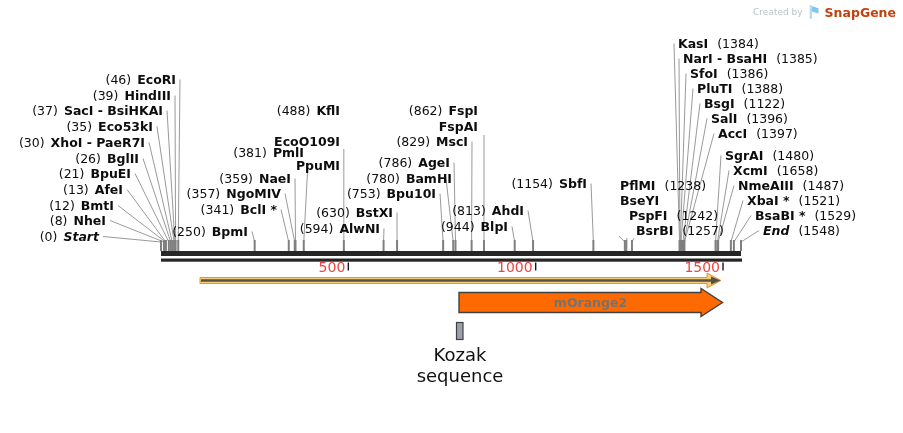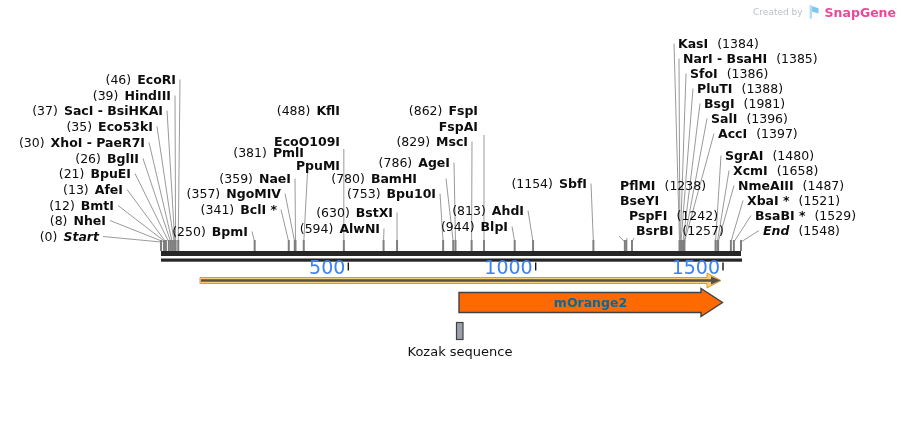--- a/index.html
+++ b/index.html
@@ -8,30 +8,30 @@
   #map-svg{position:absolute;left:0;top:0;}
   .site{position:absolute;white-space:nowrap;font-size:12.5px;line-height:15px;color:#0d0d0d;}
   .site .nm{font-weight:700;}
   .site .pos{font-weight:400;}
   .site:not(.nf) .nm{margin-left:6px;}
   .site.nf .pos{margin-left:9px;}
   .site.it .nm{font-style:italic;}
   .leader{stroke:#9a9a9a;stroke-width:1;}
   .stick{stroke:#7f7f7f;stroke-width:2;}
   .rtick{stroke:#141414;stroke-width:1.4;}
-  .rlabel{position:absolute;font-size:19px;line-height:13px;color:#3b82f6;}
+  .rlabel{position:absolute;font-size:14px;line-height:13px;color:#ef4444;}
   #orf-label{position:absolute;left:459px;top:295px;width:263px;text-align:center;
-             font-size:12.5px;font-weight:700;color:#0369a1;}
-  #kozak-label{position:absolute;left:392px;top:344px;width:136px;text-align:center;font-size:13px;}
+             font-size:12.5px;font-weight:700;color:#737373;}
+  #kozak-label{position:absolute;left:392px;top:344px;width:136px;text-align:center;font-size:18px;}
   #title-block{position:absolute;left:0;top:395px;width:903px;text-align:center;}
   #map-title{font-size:16px;font-weight:700;line-height:18px;}
   #map-length{font-size:13px;line-height:16px;}
   #branding{position:absolute;top:4px;right:7px;display:flex;align-items:center;gap:5px;}
   #created-by{font-size:9px;color:#bdc2ca;}
-  #brand-name{font-size:12.5px;font-weight:600;color:#ec4899;}
+  #brand-name{font-size:12.5px;font-weight:600;color:#c2410c;}
 </style>
 </head>
 <body>
 
 <div id="canvas">
 
   <svg id="map-svg" width="903" height="433">
     <g id="gen-layer">
         <line x1="180" y1="79.5" x2="178.23514211886305" y2="242" class="leader"></line>
         <line x1="178.23514211886305" y1="240" x2="178.23514211886305" y2="251" class="stick"></line>
@@ -155,34 +155,34 @@
       <div class="site" style="top: 171px; right: 612px;"><span class="pos">(359)</span><span class="nm">NaeI</span></div>
       <div class="site" style="top: 186px; right: 622px;"><span class="pos">(357)</span><span class="nm">NgoMIV</span></div>
       <div class="site" style="top: 202px; right: 626px;"><span class="pos">(341)</span><span class="nm">BclI *</span></div>
       <div class="site" style="top: 224px; right: 655px;"><span class="pos">(250)</span><span class="nm">BpmI</span></div>
       <div class="site" style="top: 205px; right: 510px;"><span class="pos">(630)</span><span class="nm">BstXI</span></div>
       <div class="site" style="top: 221px; right: 523px;"><span class="pos">(594)</span><span class="nm">AlwNI</span></div>
       <div class="site" style="top: 103px; right: 425px;"><span class="pos">(862)</span><span class="nm">FspI</span></div>
       <div class="site" style="top: 119px; right: 425px;"><span class="nm">FspAI</span></div>
       <div class="site" style="top: 134px; right: 435px; margin-left: 18px;"><span class="pos">(829)</span><span class="nm">MscI</span></div>
       <div class="site" style="top: 155px; right: 453px;"><span class="pos">(786)</span><span class="nm">AgeI</span></div>
-      <div class="site" style="top: 171px; right: 486px;"><span class="pos">(780)</span><span class="nm">BamHI</span></div>
+      <div class="site" style="top: 171px; right: 451px;"><span class="pos">(780)</span><span class="nm">BamHI</span></div>
       <div class="site" style="top: 186px; right: 467px;"><span class="pos">(753)</span><span class="nm">Bpu10I</span></div>
       <div class="site" style="top: 203px; right: 379px;"><span class="pos">(813)</span><span class="nm">AhdI</span></div>
       <div class="site" style="top: 219px; right: 395px;"><span class="pos">(944)</span><span class="nm">BlpI</span></div>
       <div class="site" style="top: 176px; right: 316px;"><span class="pos">(1154)</span><span class="nm">SbfI</span></div>
       <div class="site nf" style="top: 178px; left: 620px;"><span class="nm">PflMI</span><span class="pos">(1238)</span></div>
       <div class="site nf" style="top: 193px; left: 620px;"><span class="nm">BseYI</span></div>
       <div class="site nf" style="top: 208px; left: 629px;"><span class="nm">PspFI</span><span class="pos">(1242)</span></div>
       <div class="site nf" style="top: 223px; left: 636px;"><span class="nm">BsrBI</span><span class="pos">(1257)</span></div>
       <div class="site nf" style="top: 36px; left: 678px;"><span class="nm">KasI</span><span class="pos">(1384)</span></div>
       <div class="site nf" style="top: 51px; left: 683px;"><span class="nm">NarI - BsaHI</span><span class="pos">(1385)</span></div>
       <div class="site nf" style="top: 66px; left: 690px;"><span class="nm">SfoI</span><span class="pos">(1386)</span></div>
       <div class="site nf" style="top: 81px; left: 697px;"><span class="nm">PluTI</span><span class="pos">(1388)</span></div>
-      <div class="site nf" style="top: 96px; left: 704px;"><span class="nm">BsgI</span><span class="pos">(1981)</span></div>
+      <div class="site nf" style="top: 96px; left: 704px;"><span class="nm">BsgI</span><span class="pos">(1122)</span></div>
       <div class="site nf" style="top: 111px; left: 711px;"><span class="nm">SalI</span><span class="pos">(1396)</span></div>
       <div class="site nf" style="top: 126px; left: 718px;"><span class="nm">AccI</span><span class="pos">(1397)</span></div>
       <div class="site nf" style="top: 148px; left: 725px;"><span class="nm">SgrAI</span><span class="pos">(1480)</span></div>
       <div class="site nf" style="top: 163px; left: 733px;"><span class="nm">XcmI</span><span class="pos">(1658)</span></div>
       <div class="site nf" style="top: 178px; left: 738px;"><span class="nm">NmeAIII</span><span class="pos">(1487)</span></div>
       <div class="site nf" style="top: 193px; left: 747px;"><span class="nm">XbaI *</span><span class="pos">(1521)</span></div>
       <div class="site nf" style="top: 208px; left: 755px;"><span class="nm">BsaBI *</span><span class="pos">(1529)</span></div>
       <div class="site nf it" style="top: 223px; left: 763px;"><span class="nm">End</span><span class="pos">(1548)</span></div>
     </div>
   <div id="ruler-labels">

